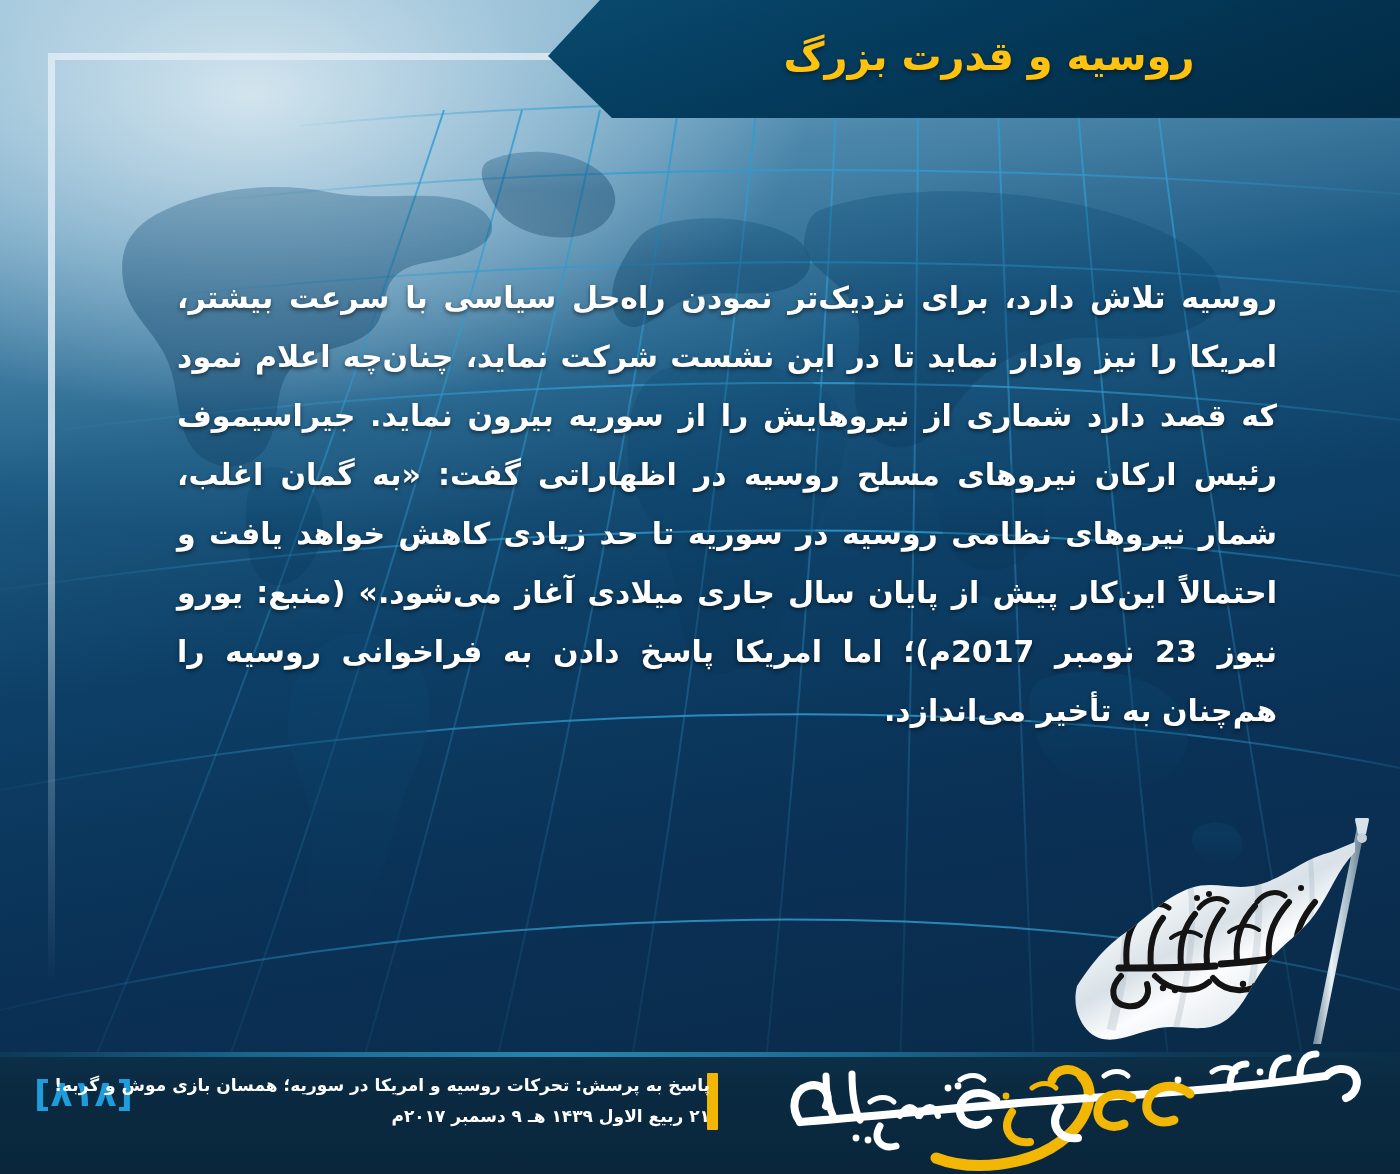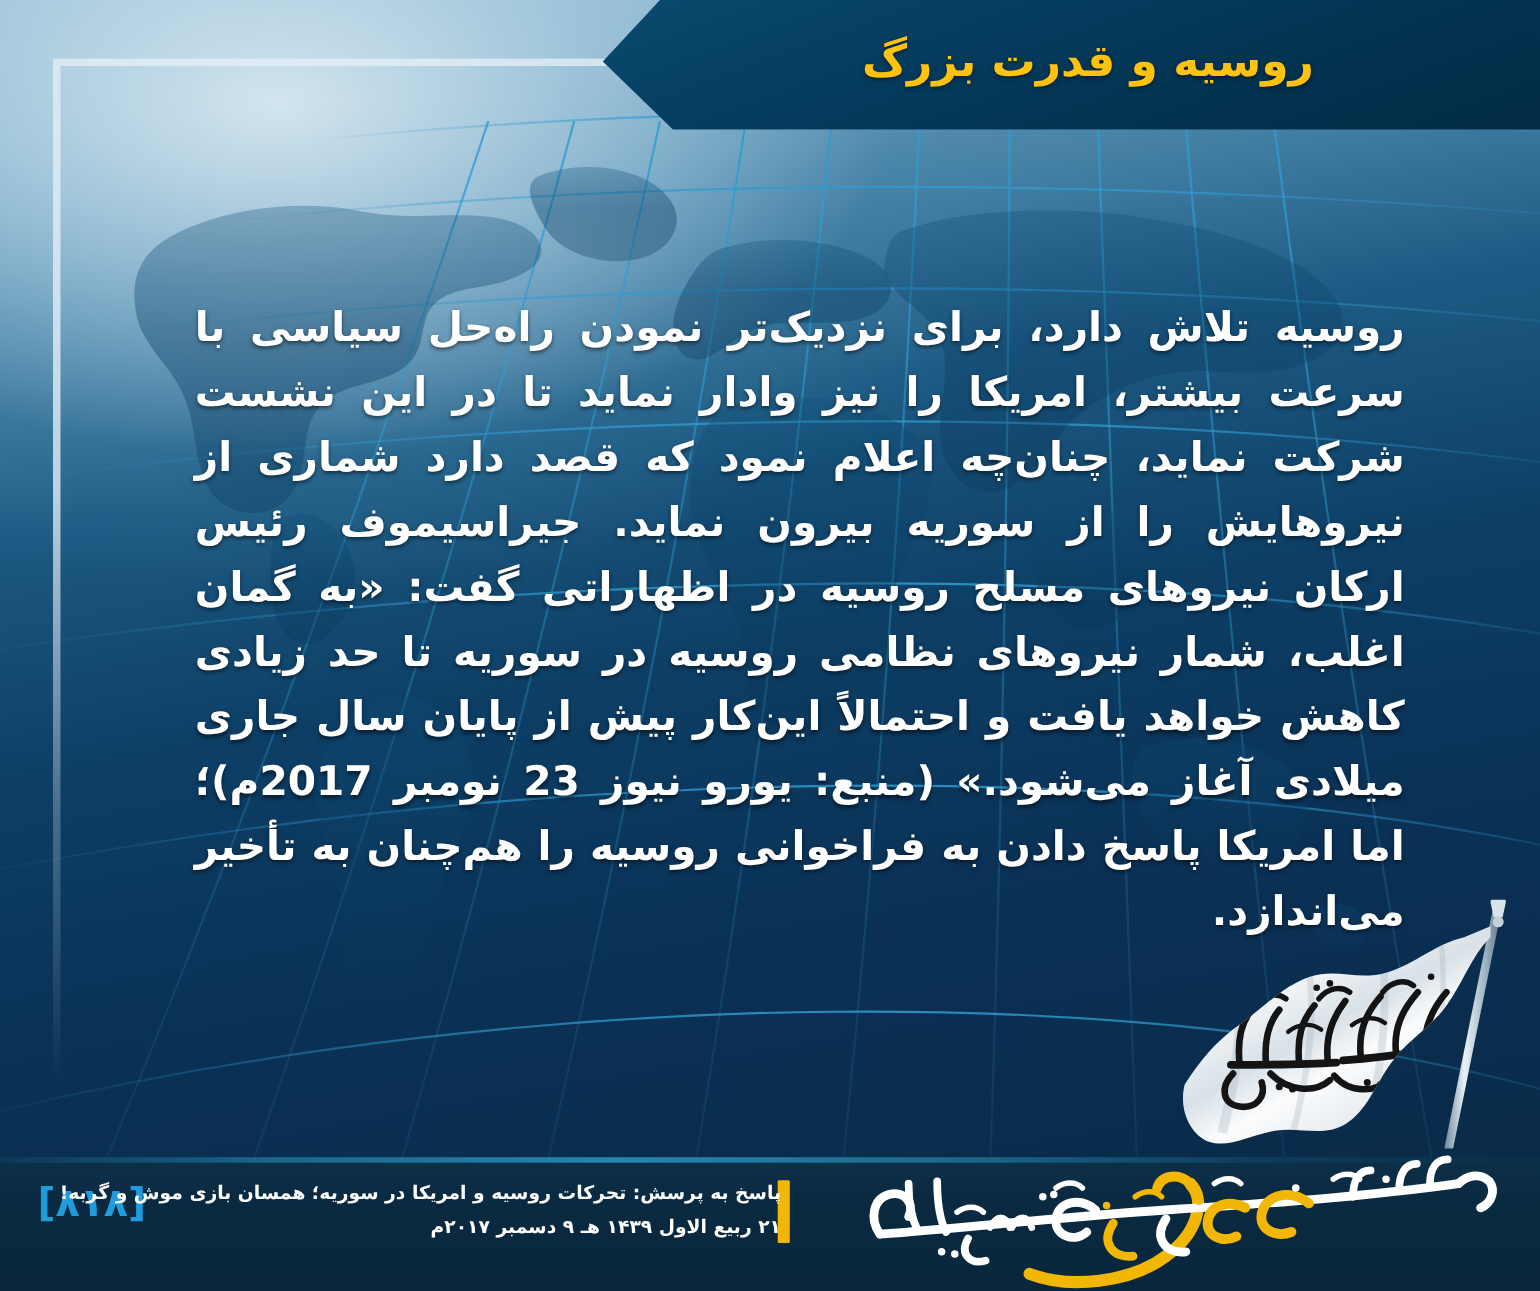--- a/index.html
+++ b/index.html
@@ -49,21 +49,21 @@
   .header-title{
     color:#ffc20e;font-size:40px;font-weight:bold;direction:rtl;
     letter-spacing:.5px;text-shadow:0 2px 5px rgba(0,0,0,.45);
     padding-left:30px;padding-bottom:6px;white-space:nowrap;
   }
 
   
   .body-text{
     position:absolute;right:123px;top:268px;width:1100px;
     direction:rtl;text-align:justify;text-align-last:right;
-    color:#ffffff;font-size:37px;line-height:59px;font-weight:600;
+    color:#ffffff;font-size:30px;line-height:59px;font-weight:600;
     text-shadow:0 2px 4px rgba(0,0,0,.55);
   }
 
   
   .flag-wrap{position:absolute;left:1055px;top:818px;width:345px;height:235px;pointer-events:none;}
   .flag-wrap svg{display:block;}
 
   
   .footer{
     position:absolute;left:0;bottom:0;width:1400px;height:122px;

